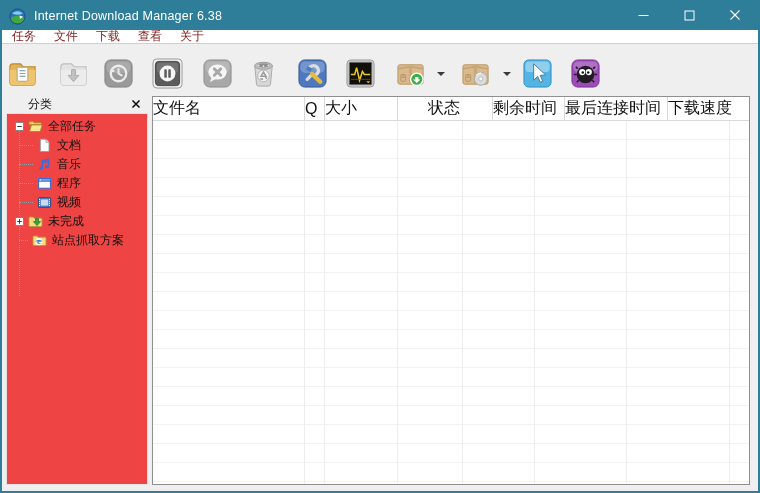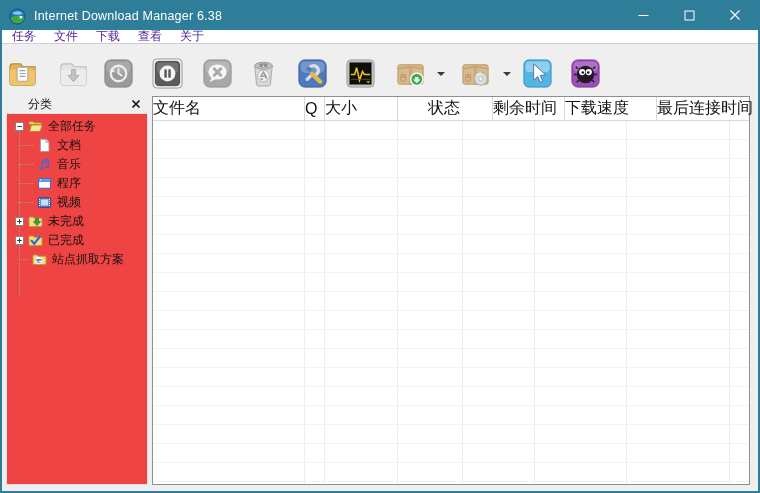--- a/index.html
+++ b/index.html
@@ -18,21 +18,21 @@
   }
   .app-icon { margin-left:7px; width:17px; height:17px; display:flex; }
   .title { margin-left:8px; font-size:12.5px; letter-spacing:.2px; }
   .win-controls { position:absolute; right:0; top:0; height:28px; display:flex; }
   .win-btn { width:46px; height:28px; display:flex; align-items:center; justify-content:center; cursor:default; }
 
   
   .menubar {
     position:absolute; left:0; top:28px; right:0; height:14px;
     background:#FFFFFF; border-bottom:1px solid #CFCFCF;
-    display:flex; align-items:flex-start; font-size:12px; color:#4c1d95;
+    display:flex; align-items:flex-start; font-size:12px; color:#7f1d1d;
   }
   .menu-item { padding:0 9px; height:100%; display:flex; align-items:center; }
   .menu-item:first-child { margin-left:1px; }
 
   
   .toolbar { position:absolute; left:0; top:49px; right:0; height:45px; background:#EFEFEF; }
   .tool-btn { position:absolute; top:7px; width:31px; height:31px; }
   .tool-btn svg { width:31px; height:31px; display:block; }
   .tool-caret {
     position:absolute; top:21px; width:0; height:0;
@@ -305,35 +305,20 @@
           </span>
           <span class="t-icon">
             <svg viewBox="0 0 15 15">
               <path d="M1 4 q0-1 1-1 h3.2 l1 1.2 h6.8 q1 0 1 1 v6.3 q0 1-1 1 H2 q-1 0-1-1 Z" fill="#F6DD7C" stroke="#B69A3A" stroke-width=".9"></path>
               <path d="M7.5 4.6 h3 v3 h2.1 L9 11.6 5.4 7.6 h2.1 Z" fill="#35A044" stroke="#1E7A2C" stroke-width=".7"></path>
             </svg>
           </span>
           <span class="t-label">未完成</span>
         </div>
         <div class="tree-row">
-          <span class="expander">
-            <svg viewBox="0 0 9 9">
-              <rect x=".5" y=".5" width="8" height="8" fill="#fff" stroke="#848484"></rect>
-              <path d="M2.2 4.5 h4.6 M4.5 2.2 v4.6" stroke="#3a3a3a"></path>
-            </svg>
-          </span>
-          <span class="t-icon">
-            <svg viewBox="0 0 15 15">
-              <path d="M1 4 q0-1 1-1 h3.2 l1 1.2 h6.8 q1 0 1 1 v6.3 q0 1-1 1 H2 q-1 0-1-1 Z" fill="#F6DD7C" stroke="#B69A3A" stroke-width=".9"></path>
-              <path d="M3.6 7.8 l2.6 3 5.6-7" fill="none" stroke="#2E6BD6" stroke-width="2.2" stroke-linecap="round"></path>
-            </svg>
-          </span>
-          <span class="t-label">已完成</span>
-        </div>
-        <div class="tree-row">
           <span class="stub" style="margin-left: 12px; width: 9px;"></span>
           <span class="t-icon">
             <svg viewBox="0 0 15 15">
               <path d="M1 4 q0-1 1-1 h3.2 l1 1.2 h6.8 q1 0 1 1 v6.3 q0 1-1 1 H2 q-1 0-1-1 Z" fill="#F6DD7C" stroke="#B69A3A" stroke-width=".9"></path>
               <circle cx="6.8" cy="8.6" r="3.6" fill="#FDFDFD" opacity=".85"></circle>
               <text x="6.8" y="11.4" text-anchor="middle" font-size="8.6" font-weight="bold" fill="#2477CC" font-family="Liberation Serif, serif">e</text>
               <path d="M3.6 8.2 q3.2-1.6 6.4 0" fill="none" stroke="#2477CC" stroke-width=".9"></path>
             </svg>
           </span>
           <span class="t-label">站点抓取方案</span>
@@ -341,22 +326,22 @@
       </div>
   </div>
 
   <div class="dl-table">
     <div class="thead">
         <div class="th" style="width: 152px;">文件名</div>
         <div class="th" style="width: 20px;">Q</div>
         <div class="th" style="width: 73px;">大小</div>
         <div class="th" style="width: 65px; margin-left: 30px;">状态</div>
         <div class="th" style="width: 72px;">剩余时间</div>
+        <div class="th" style="width: 103px;">最后连接时间</div>
         <div class="th" style="width: 92px;">下载速度</div>
-        <div class="th" style="width: 103px;">最后连接时间</div>
         <div class="th" style="width: 19px;"></div>
       </div>
     <div class="tbody">
         <div class="trow"></div>
         <div class="trow"></div>
         <div class="trow"></div>
         <div class="trow"></div>
         <div class="trow"></div>
         <div class="trow"></div>
         <div class="trow"></div>

